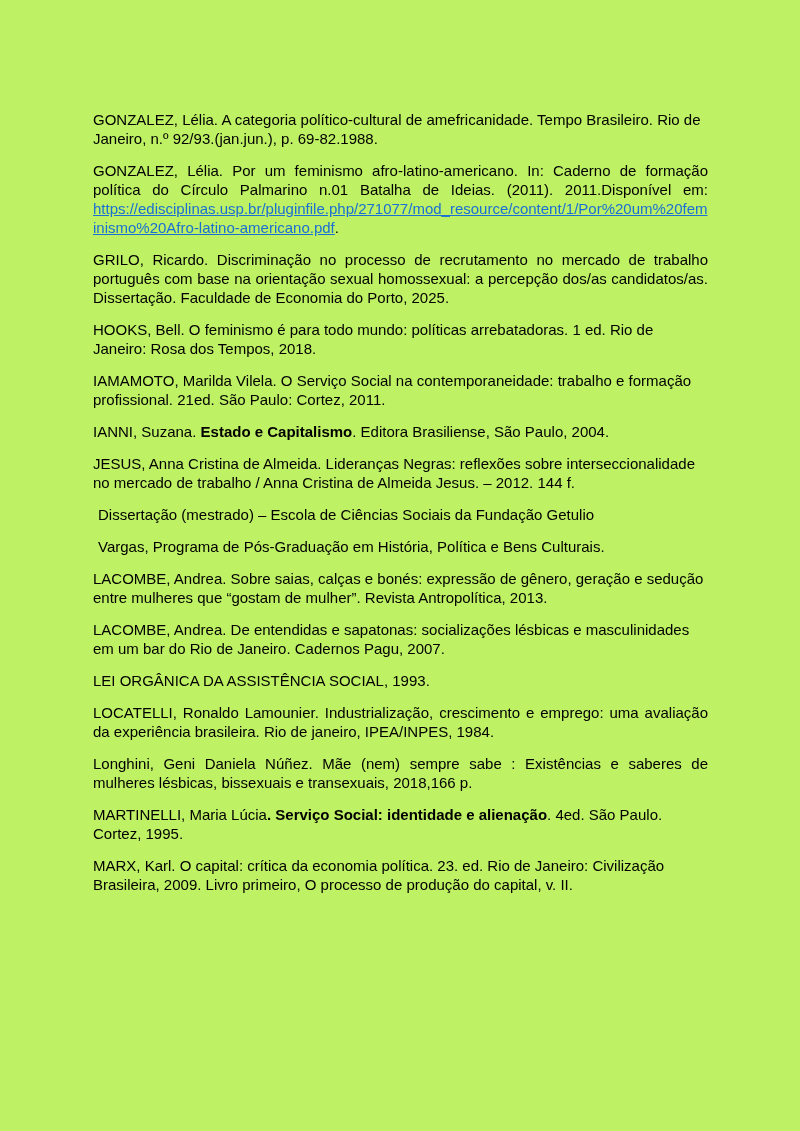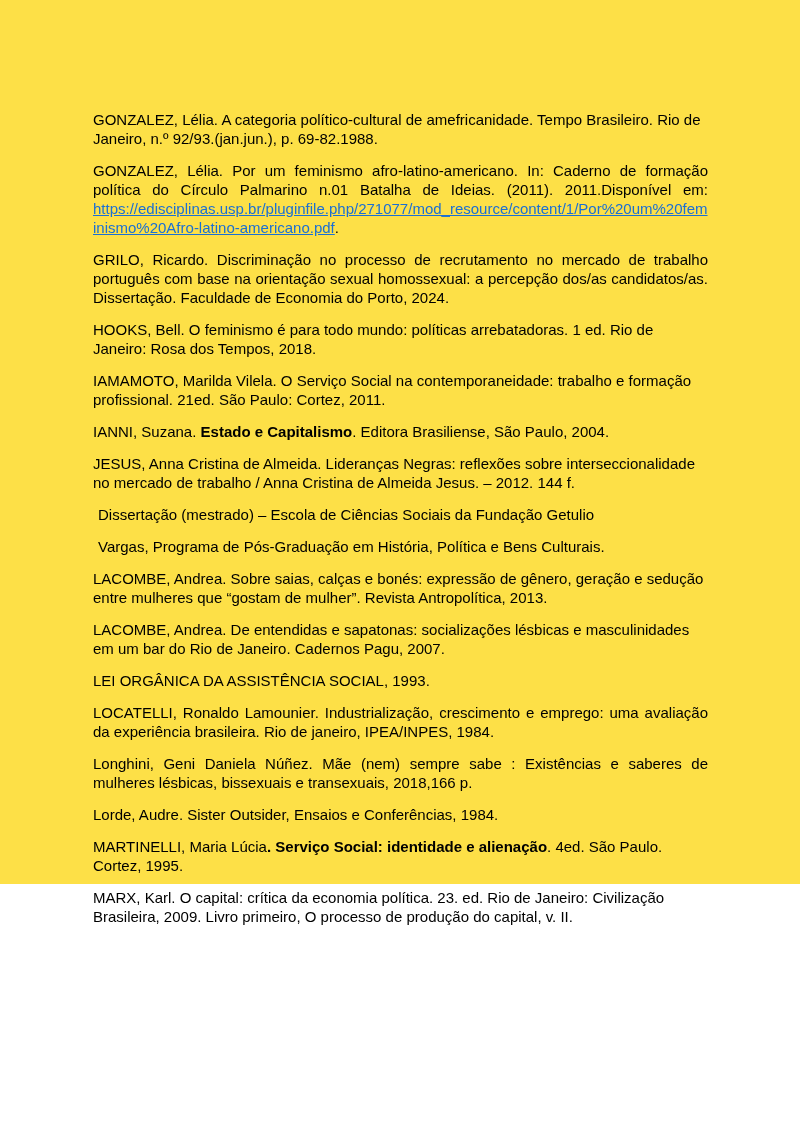--- a/index.html
+++ b/index.html
@@ -10,22 +10,22 @@
   body {
     width: 800px;
     height: 1131px;
     font-family: "Liberation Sans", "DejaVu Sans", sans-serif;
     color: #000000;
     overflow: hidden;
   }
   .page {
     position: relative;
     width: 800px;
-    height: 884px;
-    background: #fde047;
+    height: 1131px;
+    background: #bef264;
     text-decoration: underline;
   }
   .content {
     position: absolute;
     left: 93px;
     top: 110px;
     width: 615px;
   }
   .ref {
     margin: 0 0 13px 0;
@@ -45,29 +45,28 @@
     cursor: pointer;
   }
 </style>
 </head>
 <body>
 
 <div class="page">
   <div class="content">
       <p class="ref"><span class="run-normal">GONZALEZ, Lélia. A categoria político-cultural de amefricanidade. Tempo Brasileiro. Rio de Janeiro, n.º 92/93.(jan.jun.), p. 69-82.1988.</span></p>
       <p class="ref justify"><span class="run-normal">GONZALEZ, Lélia. Por um feminismo afro-latino-americano. In: Caderno de formação política do Círculo Palmarino n.01 Batalha de Ideias. (2011). 2011.Disponível em: </span><a class="run-link" style="color: rgb(26, 111, 212);">https://edisciplinas.usp.br/pluginfile.php/271077/mod_resource/content/1/Por%20um%20feminismo%20Afro-latino-americano.pdf</a><span class="run-normal">.</span></p>
-      <p class="ref justify"><span class="run-normal">GRILO, Ricardo. Discriminação no processo de recrutamento no mercado de trabalho português com base na orientação sexual homossexual: a percepção dos/as candidatos/as. Dissertação. Faculdade de Economia do Porto, 2024.</span></p>
+      <p class="ref justify"><span class="run-normal">GRILO, Ricardo. Discriminação no processo de recrutamento no mercado de trabalho português com base na orientação sexual homossexual: a percepção dos/as candidatos/as. Dissertação. Faculdade de Economia do Porto, 2025.</span></p>
       <p class="ref"><span class="run-normal">HOOKS, Bell. O feminismo é para todo mundo: políticas arrebatadoras. 1 ed. Rio de Janeiro: Rosa dos Tempos, 2018.</span></p>
       <p class="ref"><span class="run-normal">IAMAMOTO, Marilda Vilela. O Serviço Social na contemporaneidade: trabalho e formação profissional. 21ed. São Paulo: Cortez, 2011.</span></p>
       <p class="ref"><span class="run-normal">IANNI, Suzana. </span><span class="run-bold">Estado e Capitalismo</span><span class="run-normal">. Editora Brasiliense, São Paulo, 2004.</span></p>
       <p class="ref"><span class="run-normal">JESUS, Anna Cristina de Almeida. Lideranças Negras: reflexões sobre interseccionalidade no mercado de trabalho / Anna Cristina de Almeida Jesus. – 2012. 144 f.</span></p>
       <p class="ref indent"><span class="run-normal">Dissertação (mestrado) – Escola de Ciências Sociais da Fundação Getulio</span></p>
       <p class="ref indent"><span class="run-normal">Vargas, Programa de Pós-Graduação em História, Política e Bens Culturais.</span></p>
       <p class="ref"><span class="run-normal">LACOMBE, Andrea. Sobre saias, calças e bonés: expressão de gênero, geração e sedução entre mulheres que “gostam de mulher”. Revista Antropolítica, 2013.</span></p>
       <p class="ref"><span class="run-normal">LACOMBE, Andrea. De entendidas e sapatonas: socializações lésbicas e masculinidades em um bar do Rio de Janeiro. Cadernos Pagu, 2007.</span></p>
       <p class="ref"><span class="run-normal">LEI ORGÂNICA DA ASSISTÊNCIA SOCIAL, 1993.</span></p>
       <p class="ref justify"><span class="run-normal">LOCATELLI, Ronaldo Lamounier. Industrialização, crescimento e emprego: uma avaliação da experiência brasileira. Rio de janeiro, IPEA/INPES, 1984.</span></p>
       <p class="ref justify"><span class="run-normal">Longhini, Geni Daniela Núñez. Mãe (nem) sempre sabe : Existências e saberes de mulheres lésbicas, bissexuais e transexuais, 2018,166 p.</span></p>
-      <p class="ref"><span class="run-normal">Lorde, Audre. Sister Outsider, Ensaios e Conferências, 1984.</span></p>
       <p class="ref"><span class="run-normal">MARTINELLI, Maria Lúcia</span><span class="run-bold">. Serviço Social: identidade e alienação</span><span class="run-normal">. 4ed. São Paulo. Cortez, 1995.</span></p>
       <p class="ref"><span class="run-normal">MARX, Karl. O capital: crítica da economia política. 23. ed. Rio de Janeiro: Civilização Brasileira, 2009. Livro primeiro, O processo de produção do capital, v. II.</span></p>
     </div>
 </div>
 
 </body></html>

